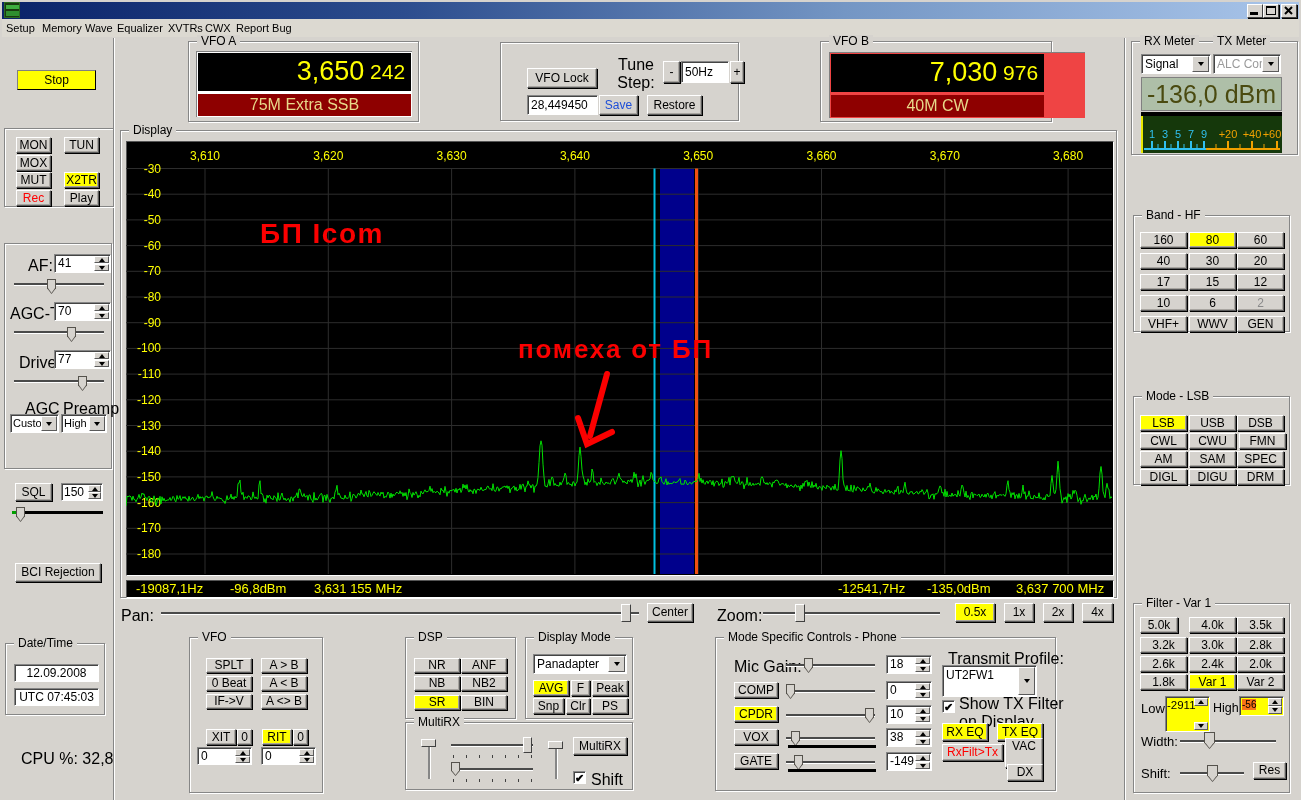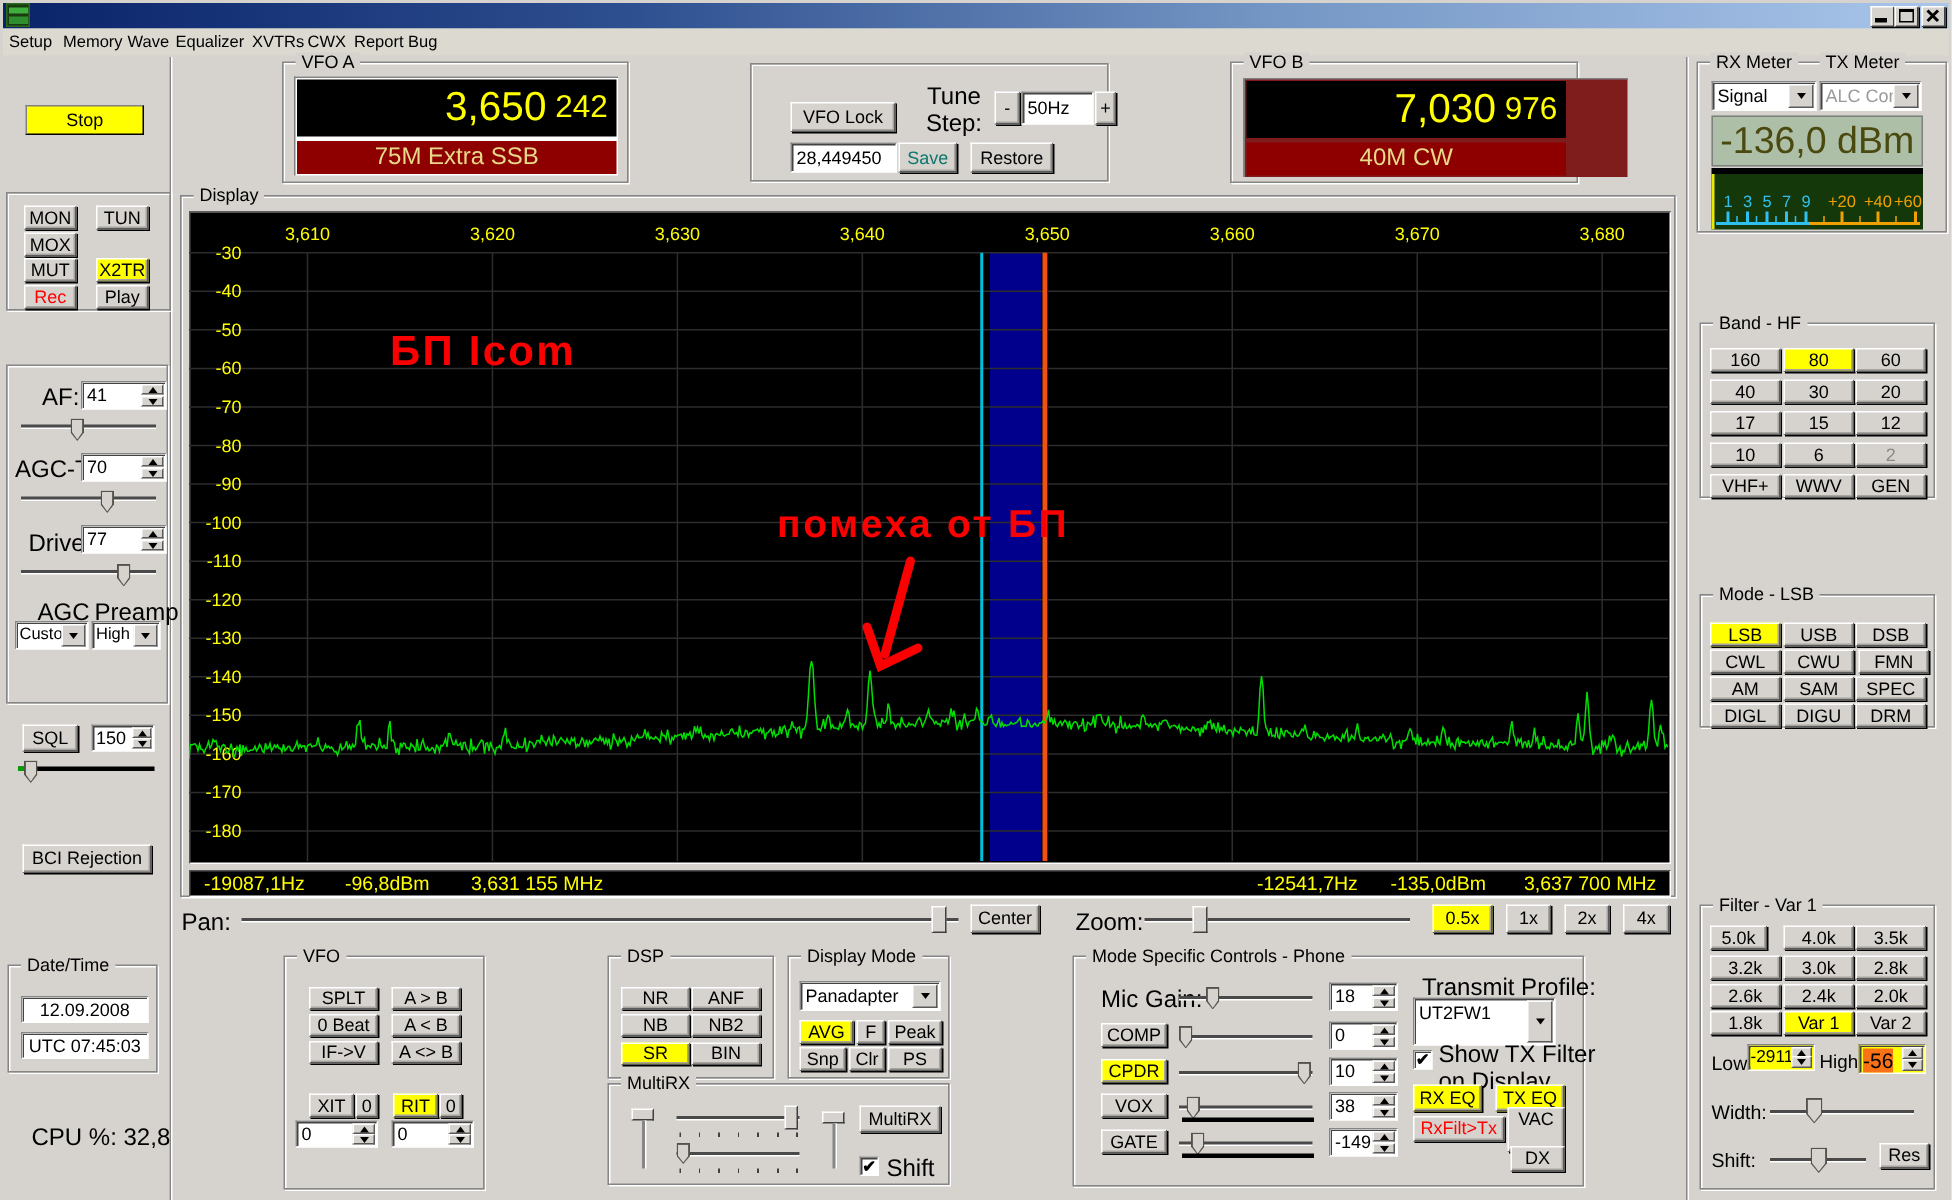--- a/index.html
+++ b/index.html
@@ -67,27 +67,27 @@
  </div>
 </div>
 
 <div class="abs" style="left:500px;top:42px;width:239px;height:79px;border:1px solid #868686;box-shadow:inset 1px 1px 0 #fff,1px 1px 0 #fff">
  <div class="btn" style="left:26px;top:25px;width:70px;height:20px;line-height:18px">VFO Lock</div>
  <div class="lbl" style="left:113px;top:13px;width:44px;text-align:center">Tune<br>Step:</div>
  <div class="btn" style="left:162px;top:18px;width:17px;height:22px;line-height:20px">-</div>
  <div class="fld" style="left:180px;top:18px;width:48px;height:22px;line-height:20px;padding-left:3px">50Hz</div>
  <div class="btn" style="left:229px;top:18px;width:14px;height:22px;line-height:20px">+</div>
  <div class="fld" style="left:26px;top:52px;width:71px;height:20px;line-height:18px;padding-left:3px">28,449450</div>
- <div class="btn" style="left:98px;top:52px;width:39px;height:20px;line-height:18px;color:#0f766e">Save</div>
+ <div class="btn" style="left:98px;top:52px;width:39px;height:20px;line-height:18px;color:#1d4ed8">Save</div>
  <div class="btn" style="left:146px;top:52px;width:55px;height:20px;line-height:18px">Restore</div>
 </div>
 
 <div class="gb" style="left:820px;top:41px;width:232px;height:81px">
  <div class="gbl">VFO B</div>
- <div class="abs" style="left:8px;top:10px;width:256px;height:66px;background:#7f1d1d;border-top:1px solid #808080;border-left:1px solid #808080">
+ <div class="abs" style="left:8px;top:10px;width:256px;height:66px;background:#ef4444;border-top:1px solid #808080;border-left:1px solid #808080">
   <div class="abs" style="left:1px;top:1px;width:213px;height:38px;background:#000;color:#ff0;text-align:right">
    <span style="font-size:27px;line-height:36px;vertical-align:bottom">7,030</span><span style="font-size:21px;line-height:34px;vertical-align:bottom">&nbsp;976&nbsp;</span>
   </div>
   <div class="abs" style="left:1px;top:42px;width:213px;height:22px;background:#8e0000;color:#e8d98a;text-align:center;font-size:16px;line-height:21px">40M CW</div>
  </div>
 </div>
 
 <div class="gb" style="left:1131px;top:41px;width:167px;height:114px">
  <div class="gbl" style="left:8px">RX Meter</div>
  <div class="gbl" style="left:81px">TX Meter</div>
@@ -528,32 +528,32 @@
  <div class="btn" style="left:6px;top:33px;width:47px;height:16px;line-height:14px">3.2k</div>
  <div class="btn" style="left:55px;top:33px;width:47px;height:16px;line-height:14px">3.0k</div>
  <div class="btn" style="left:103px;top:33px;width:47px;height:16px;line-height:14px">2.8k</div>
  <div class="btn" style="left:6px;top:52px;width:47px;height:16px;line-height:14px">2.6k</div>
  <div class="btn" style="left:55px;top:52px;width:47px;height:16px;line-height:14px">2.4k</div>
  <div class="btn" style="left:103px;top:52px;width:47px;height:16px;line-height:14px">2.0k</div>
  <div class="btn" style="left:6px;top:70px;width:47px;height:16px;line-height:14px">1.8k</div>
  <div class="btn on" style="left:55px;top:70px;width:47px;height:16px;line-height:14px">Var 1</div>
  <div class="btn" style="left:103px;top:70px;width:47px;height:16px;line-height:14px">Var 2</div>
  <div class="lbl" style="left:7px;top:97px;font-size:13px">Low</div>
- <div class="sp" style="left:31px;top:92px;width:45px;height:18px;background:#ffff00">
+ <div class="sp" style="left:31px;top:92px;width:45px;height:36px;background:#ffff00">
         <span style="position:absolute;left:1px;top:2px;background:#ffff00;font-size:11.5px">-2911</span>
   <div class="spb" style="top:1px;height:8px;width:14px">
           <div class="tri-u"></div>
         </div>
         <div class="spb" style="bottom:1px;height:8px;width:14px">
           <div class="tri-d"></div>
         </div>
       </div>
  <div class="lbl" style="left:79px;top:97px;font-size:12.5px">High</div>
  <div class="sp" style="left:105px;top:92px;width:45px;height:20px;background:#ffff00">
-        <span style="position:absolute;left:2px;top:2px;background:#f97316;font-size:14px">-56</span>
+        <span style="position:absolute;left:2px;top:2px;background:#f97316;font-size:10px">-56</span>
   <div class="spb" style="top:1px;height:8px;width:14px">
           <div class="tri-u"></div>
         </div>
         <div class="spb" style="bottom:1px;height:8px;width:14px">
           <div class="tri-d"></div>
         </div>
       </div>
  <div class="lbl" style="left:7px;top:130px;font-size:13px">Width:</div>
  <div class="trk" style="left:46px;top:136px;width:96px"></div>
       <div class="th" style="left:70px;top:128px;width:11px;height:17px"></div>

